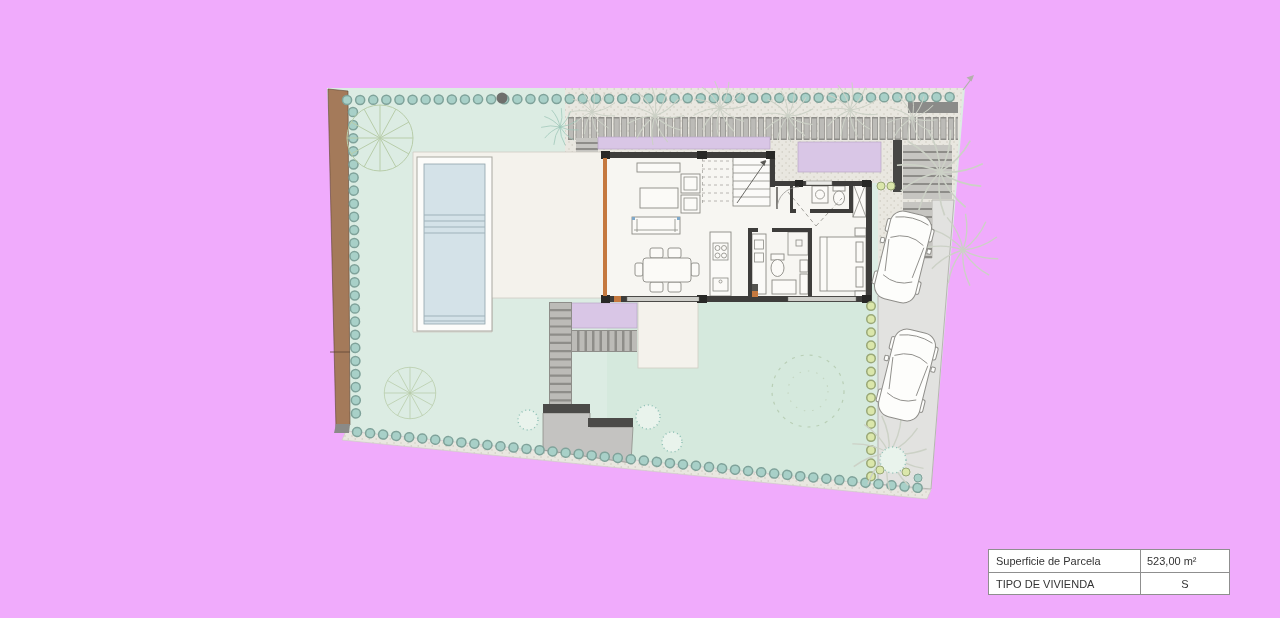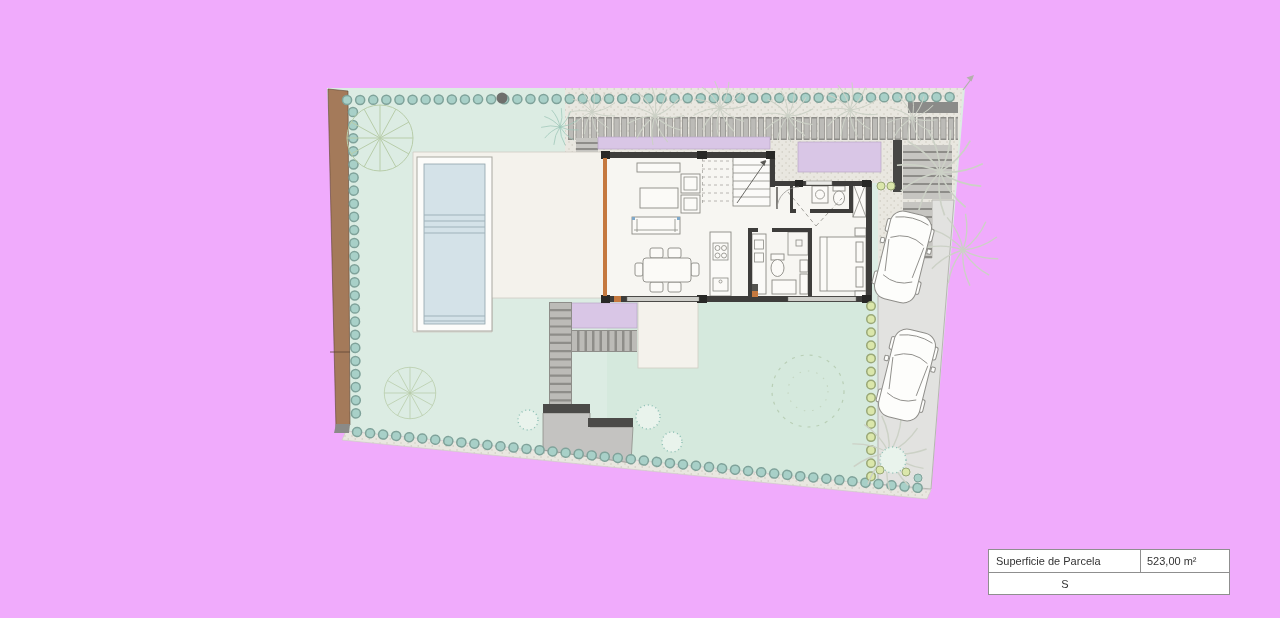--- a/index.html
+++ b/index.html
@@ -390,17 +390,18 @@
     <polygon points="974,75 966.5,77.5 971.5,81.5" fill="#b3b1ab"></polygon>
   </g>
 </svg>
 
 <div class="summary-table">
   <div class="summary-row">
     <div class="summary-label">Superficie de Parcela</div>
     <div class="summary-value right">523,00 m²</div>
   </div>
   <div class="summary-row">
+    <div class="summary-label">TIPO DE VIVIENDA</div>
     <div class="summary-value">S</div>
   </div>
 </div>
 
 </div>
 
 </body></html>

